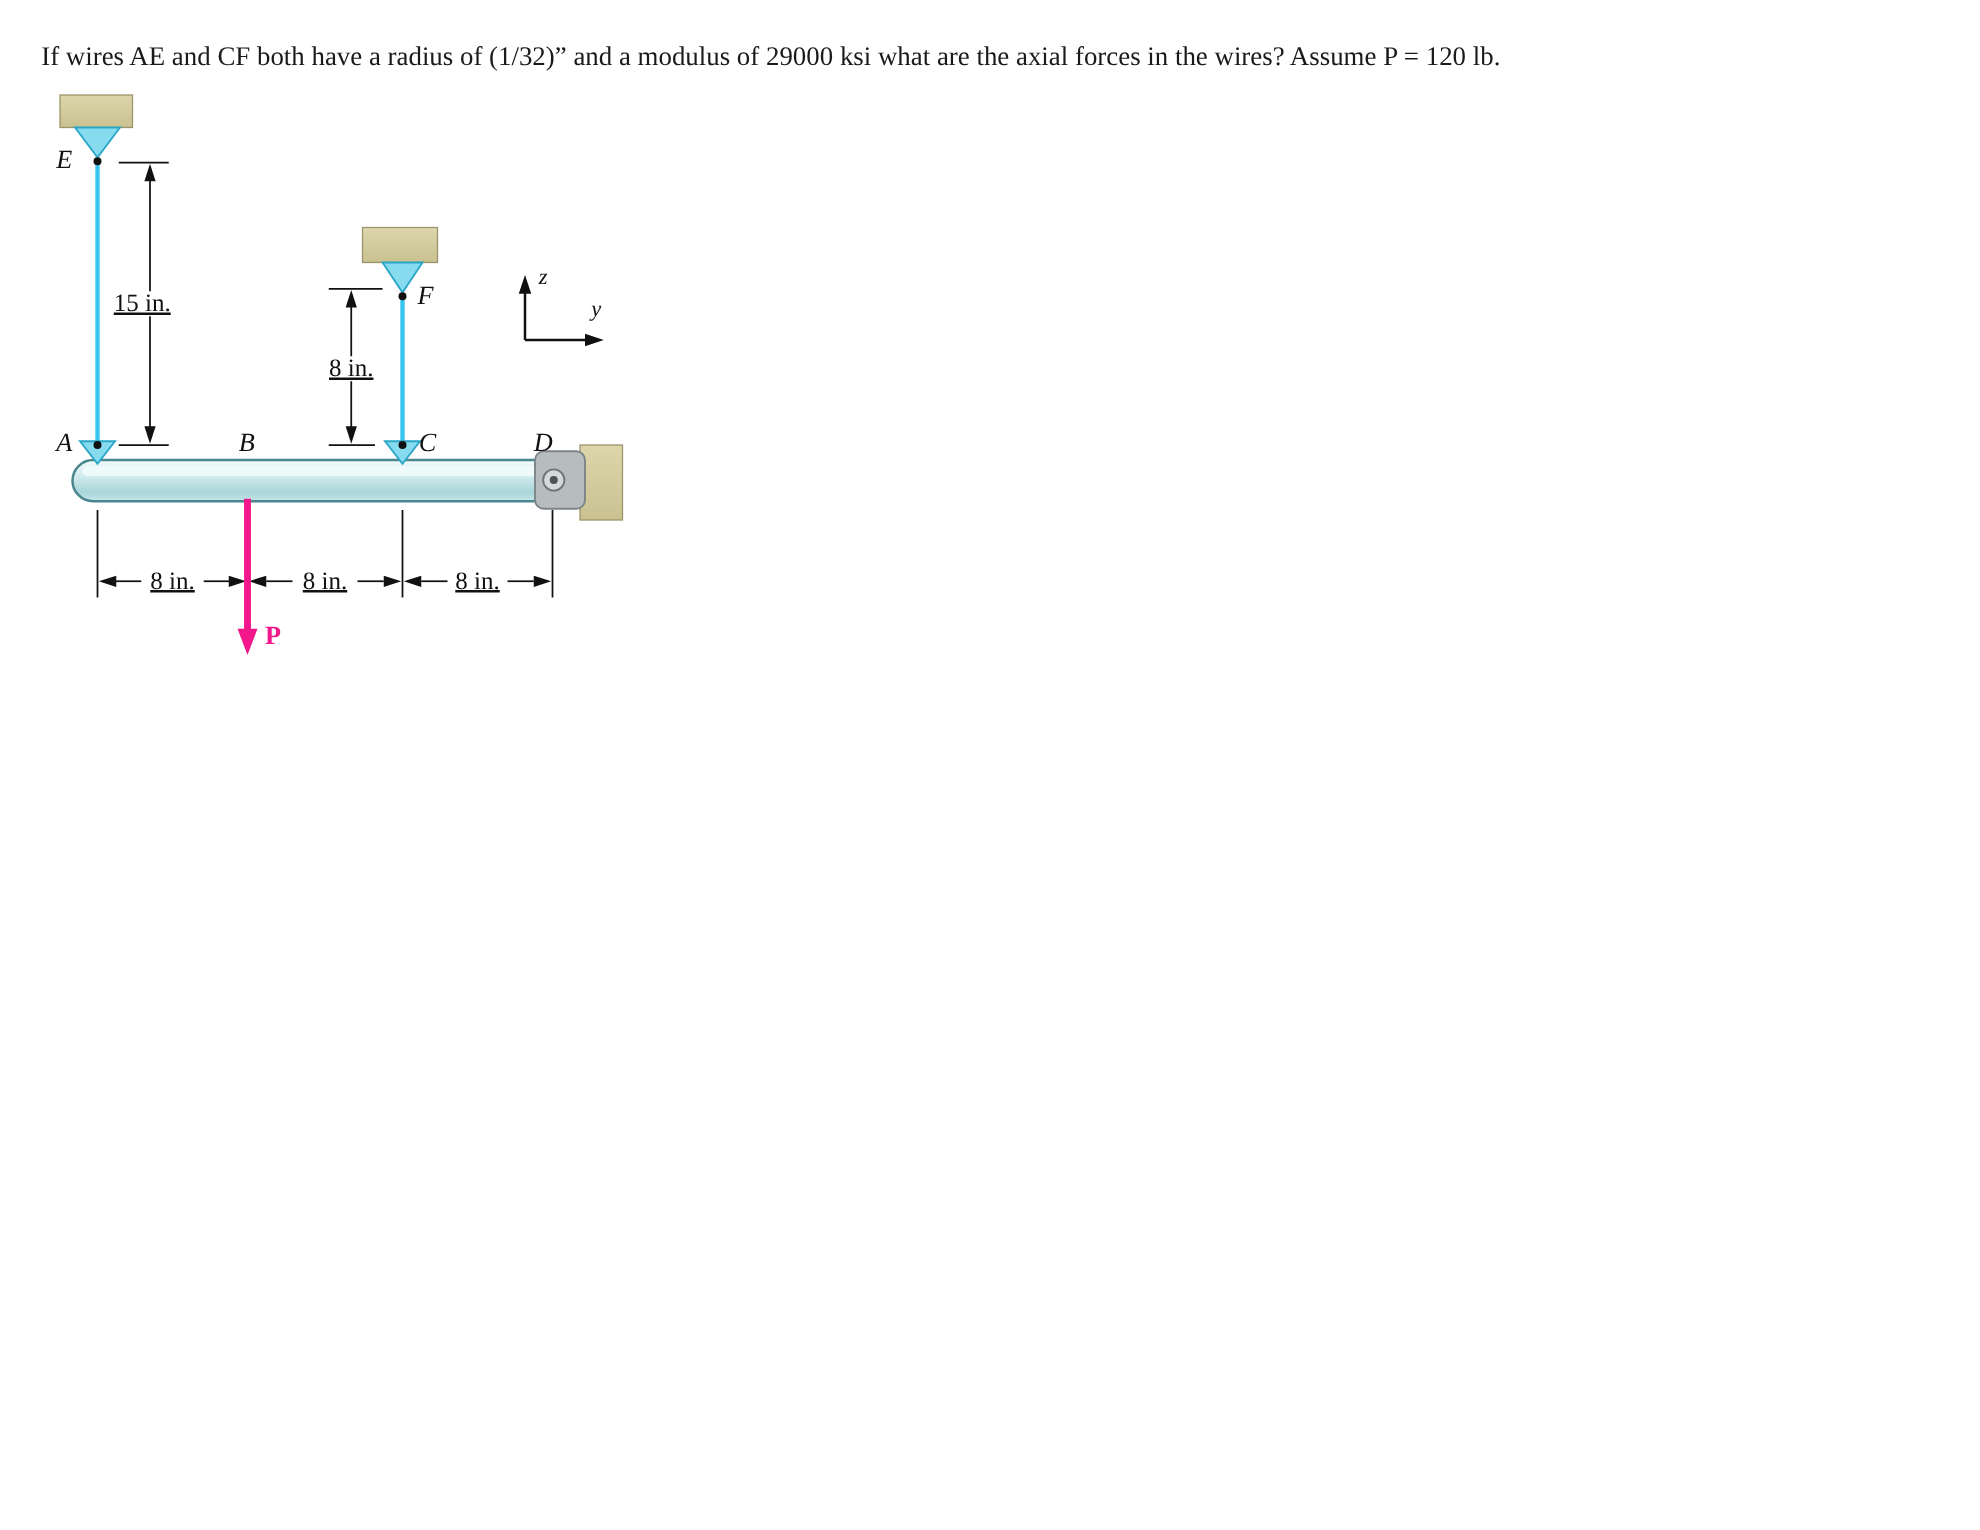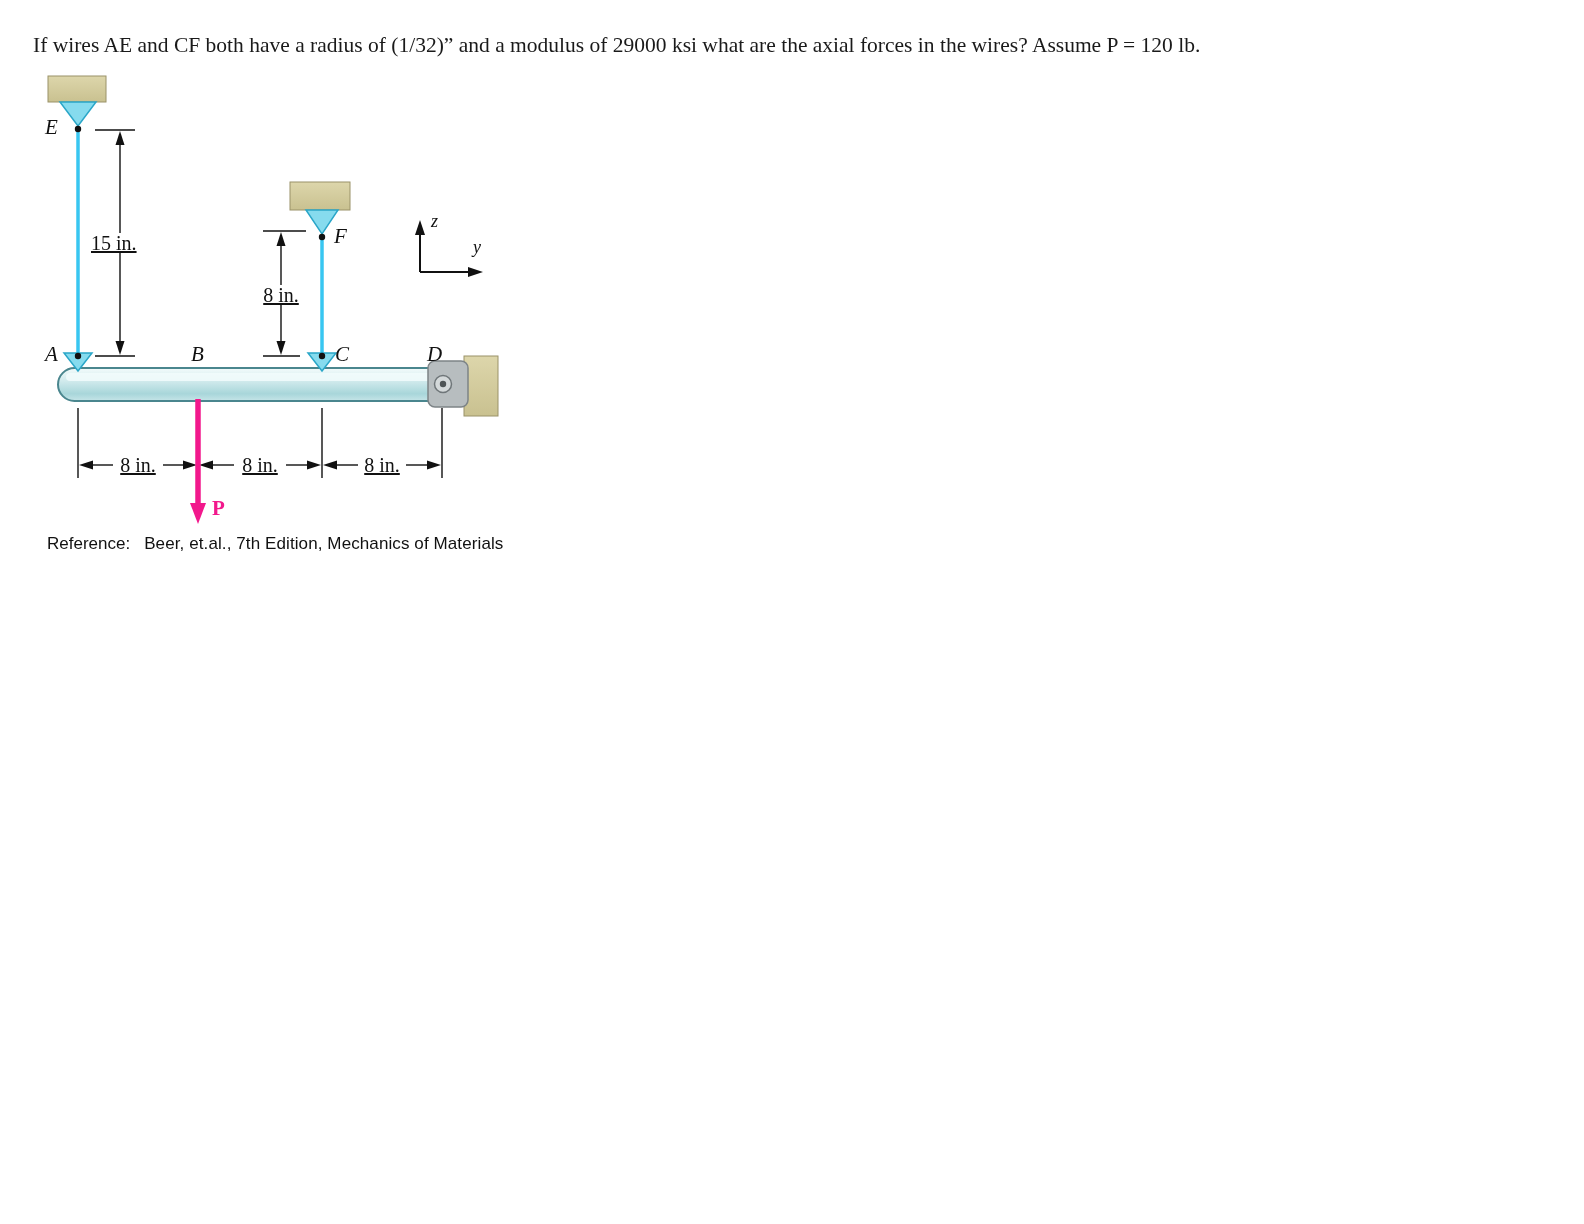--- a/index.html
+++ b/index.html
@@ -137,17 +137,14 @@
   <span class="axis-lbl" style="left:473px;top:238px;">y</span>
 
   <span class="dim dim-left" style="left:88px;top:233px;">15 in.</span>
   <span class="dim" style="left:281px;top:285px;">8 in.</span>
   <span class="dim" style="left:138px;top:455px;">8 in.</span>
   <span class="dim" style="left:260px;top:455px;">8 in.</span>
   <span class="dim" style="left:382px;top:455px;">8 in.</span>
 
   <span class="load-lbl" style="left:212px;top:498px;">P</span>
 
-  <div class="reference">
-    <span class="ref-label">Reference:</span><span class="ref-text">Beer, et.al., 7th Edition,  Mechanics of Materials</span>
-  </div>
 
 </div>
 
 </body></html>

